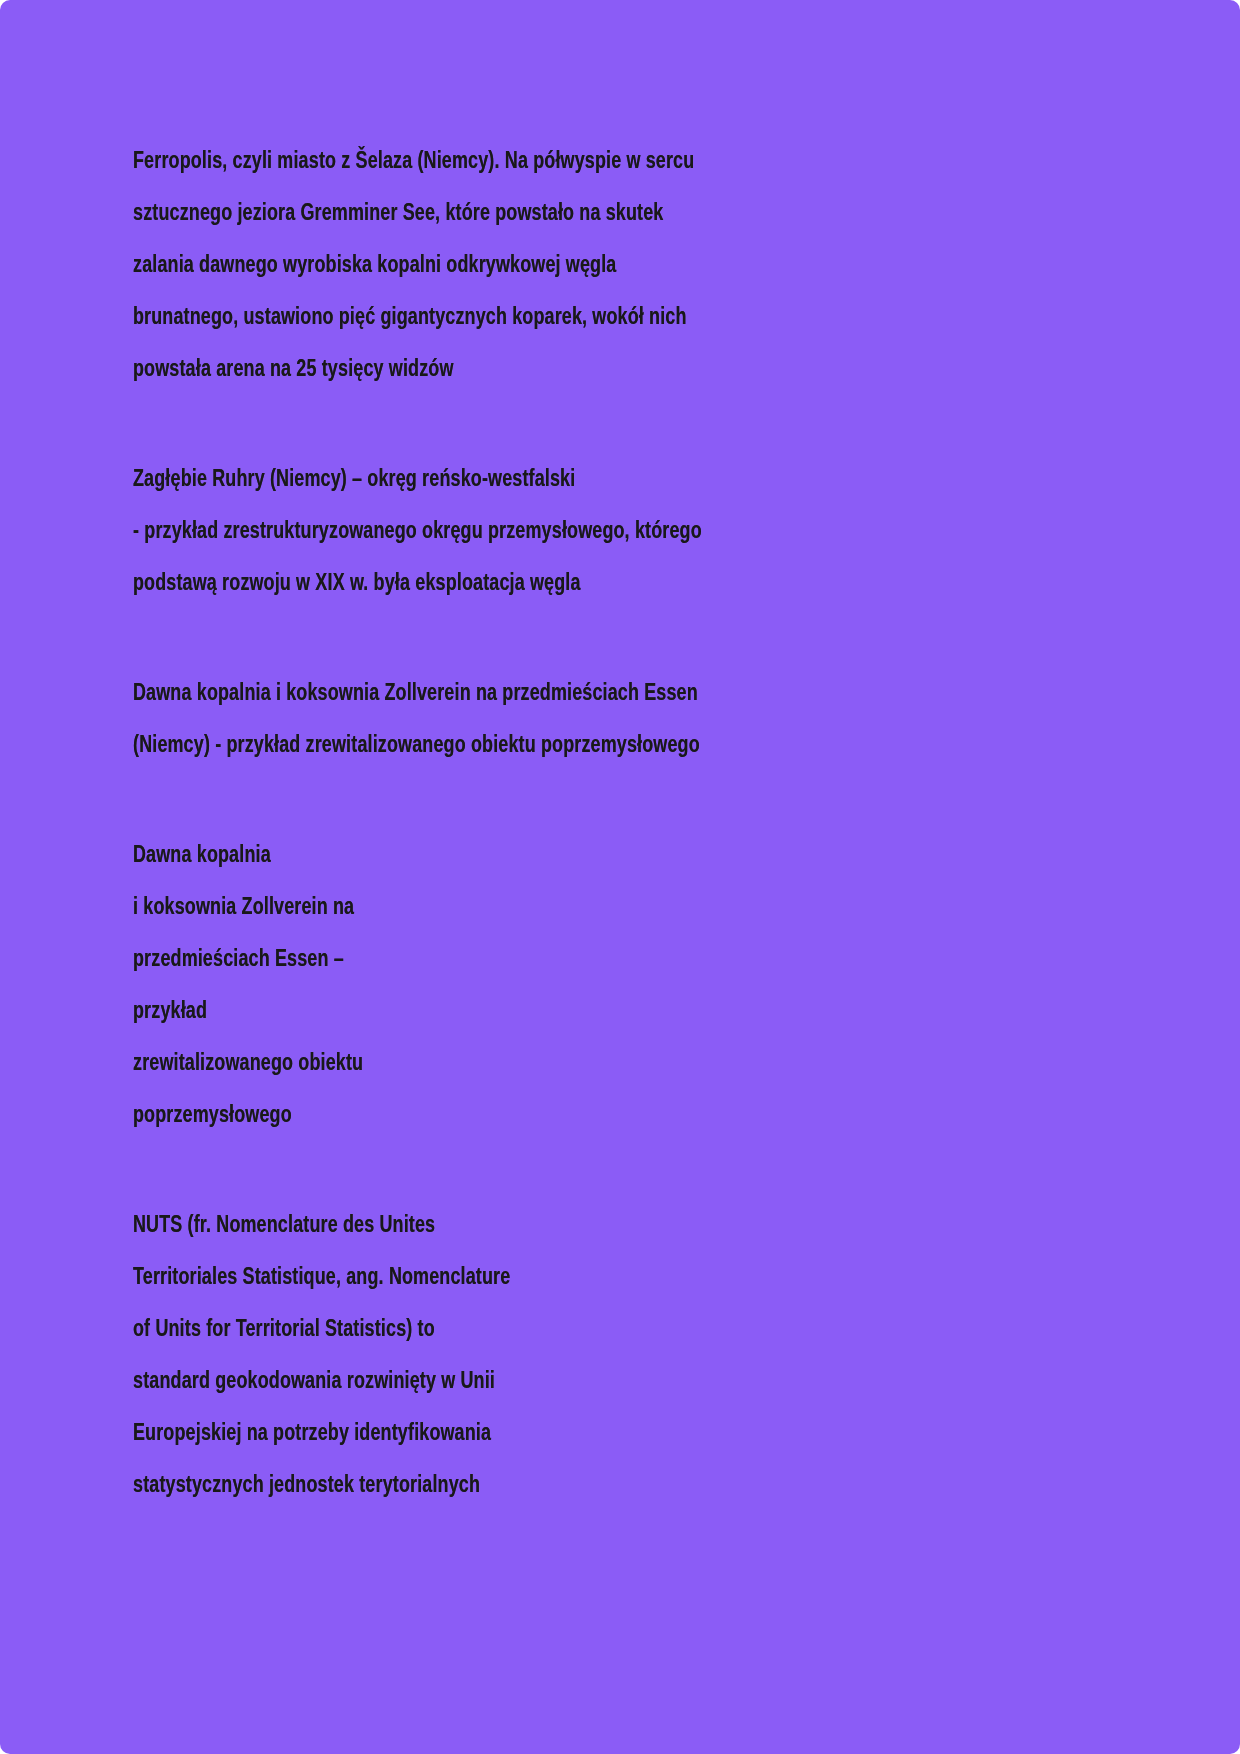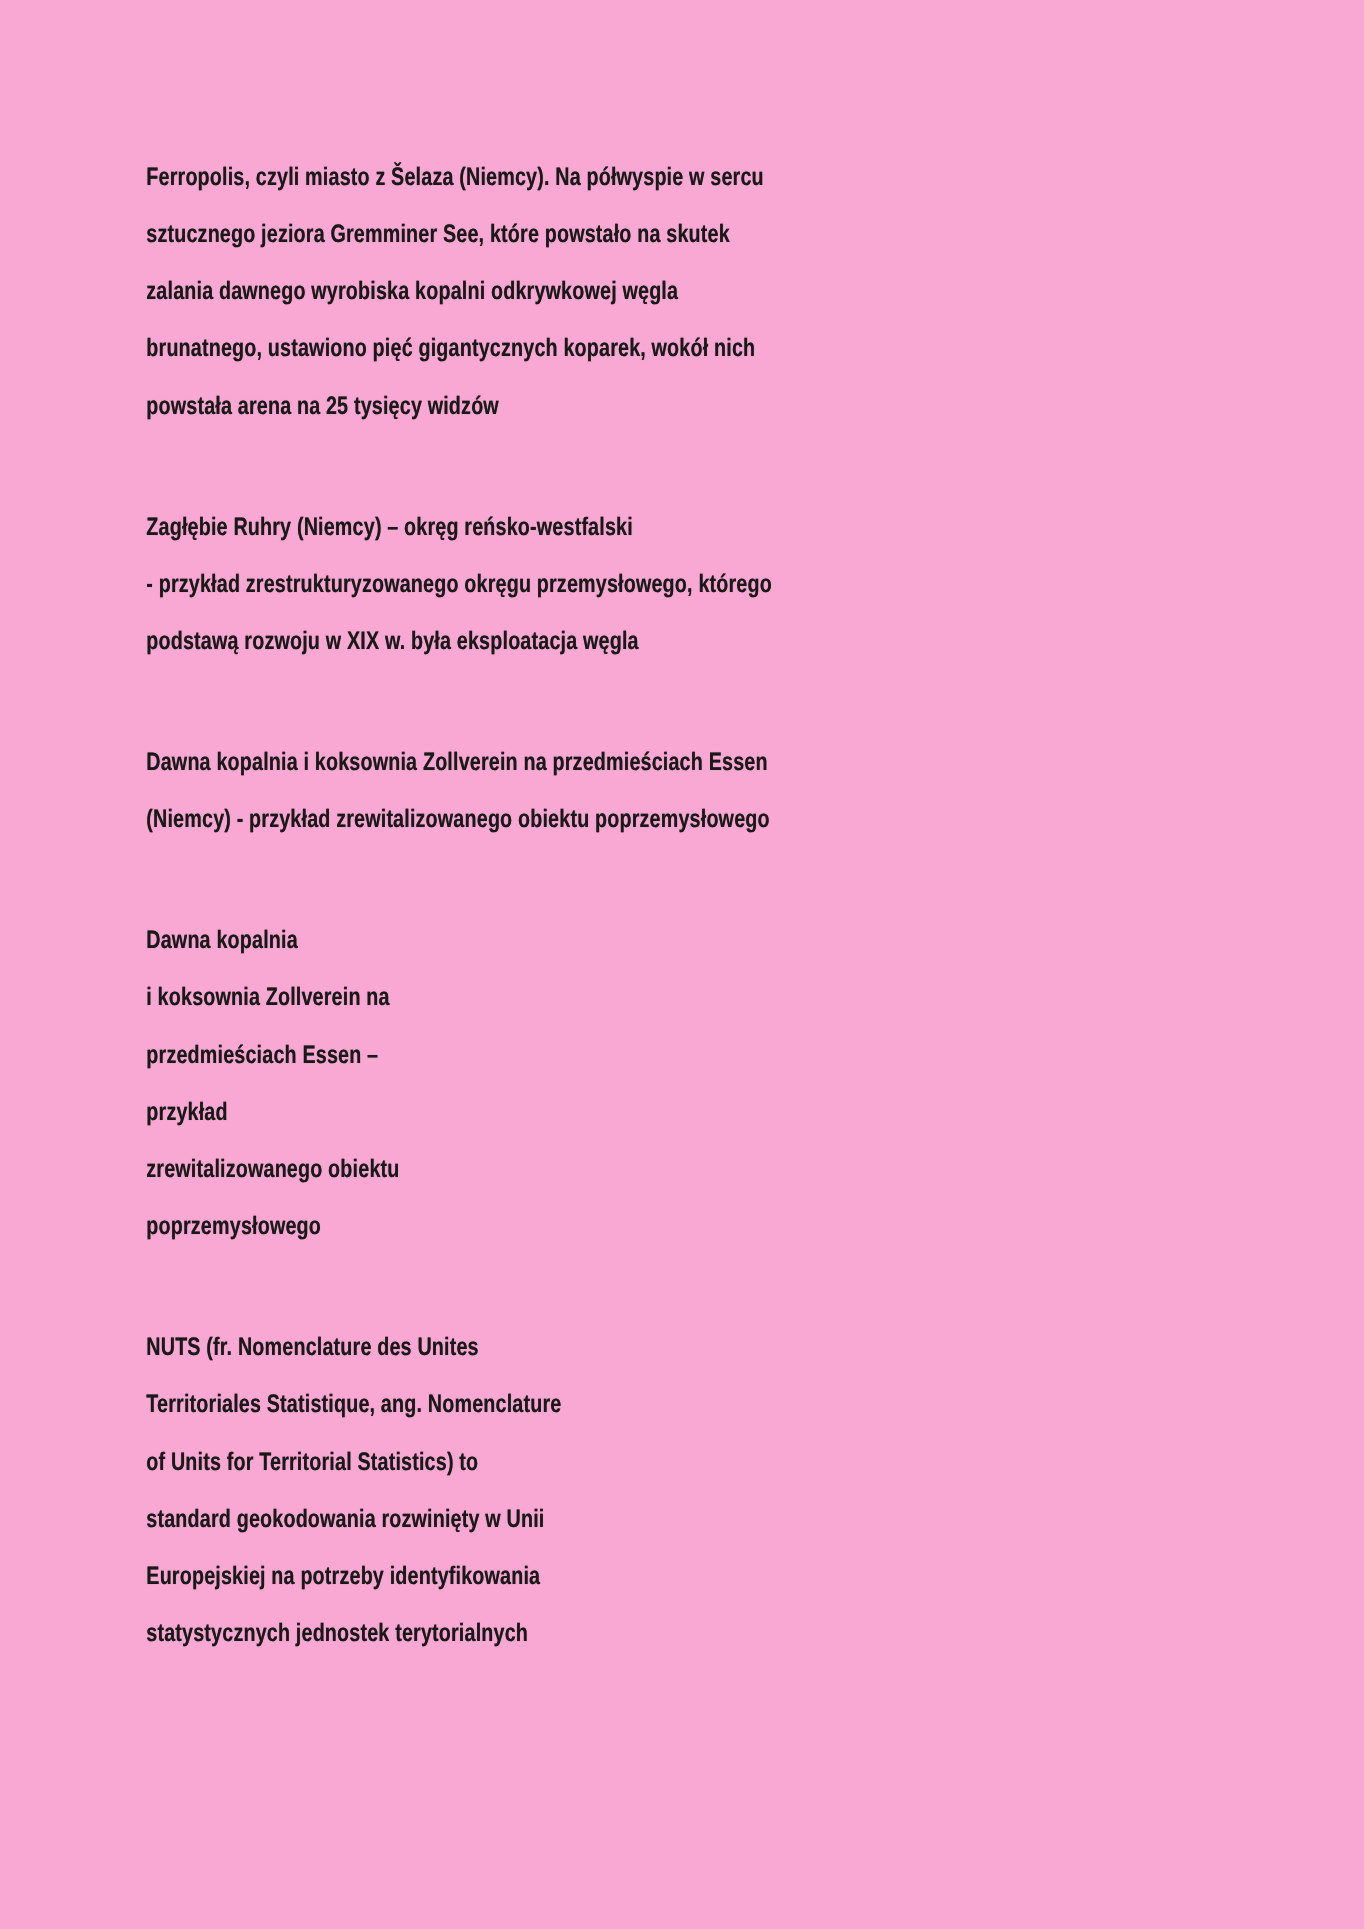--- a/index.html
+++ b/index.html
@@ -34,21 +34,21 @@
     text-shadow: 0 0 0.7px rgba(20, 20, 20, 0.6);
   }
   .doc-line {
     display: block;
     white-space: pre;
   }
 </style>
 </head>
 <body>
 
-<div class="page" style="background: #f9a8d4;">
+<div class="page" style="background: #8b5cf6; border-radius: 10px;">
   <div class="doc-content" id="doc-content" style="color: rgb(25, 25, 25);">
       <p class="doc-paragraph">
         <span class="doc-line">Ferropolis, czyli miasto z Šelaza (Niemcy). Na półwyspie w sercu</span>
         <span class="doc-line">sztucznego jeziora Gremminer See, które powstało na skutek</span>
         <span class="doc-line">zalania dawnego wyrobiska kopalni odkrywkowej węgla</span>
         <span class="doc-line">brunatnego, ustawiono pięć gigantycznych koparek, wokół nich</span>
         <span class="doc-line">powstała arena na 25 tysięcy widzów</span>
       </p>
       <p class="doc-paragraph">
         <span class="doc-line">Zagłębie Ruhry (Niemcy) – okręg reńsko-westfalski</span>

